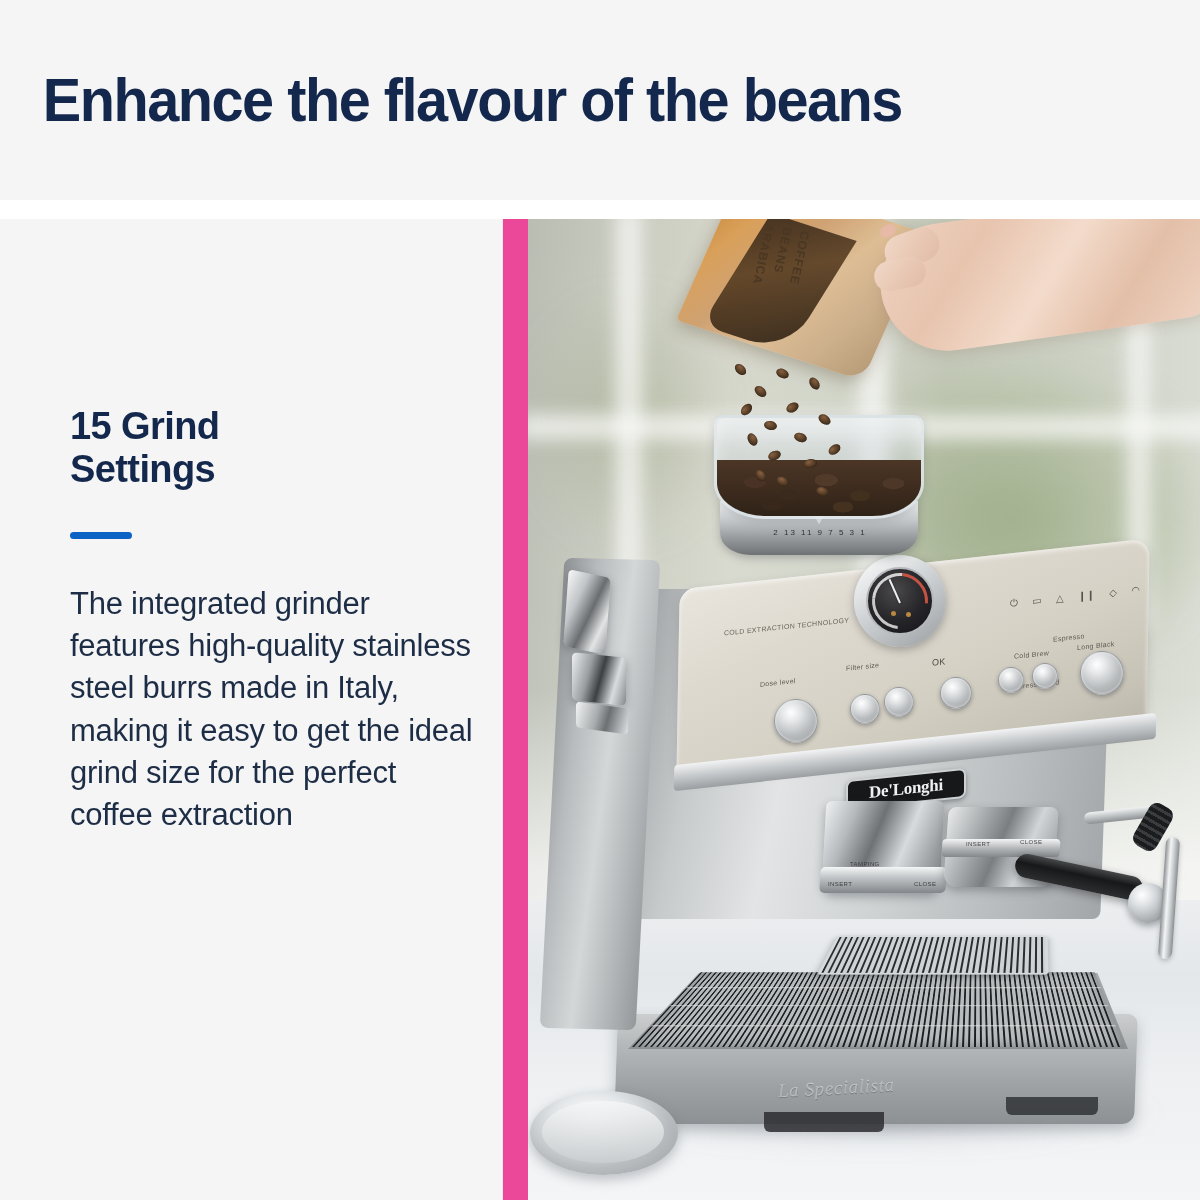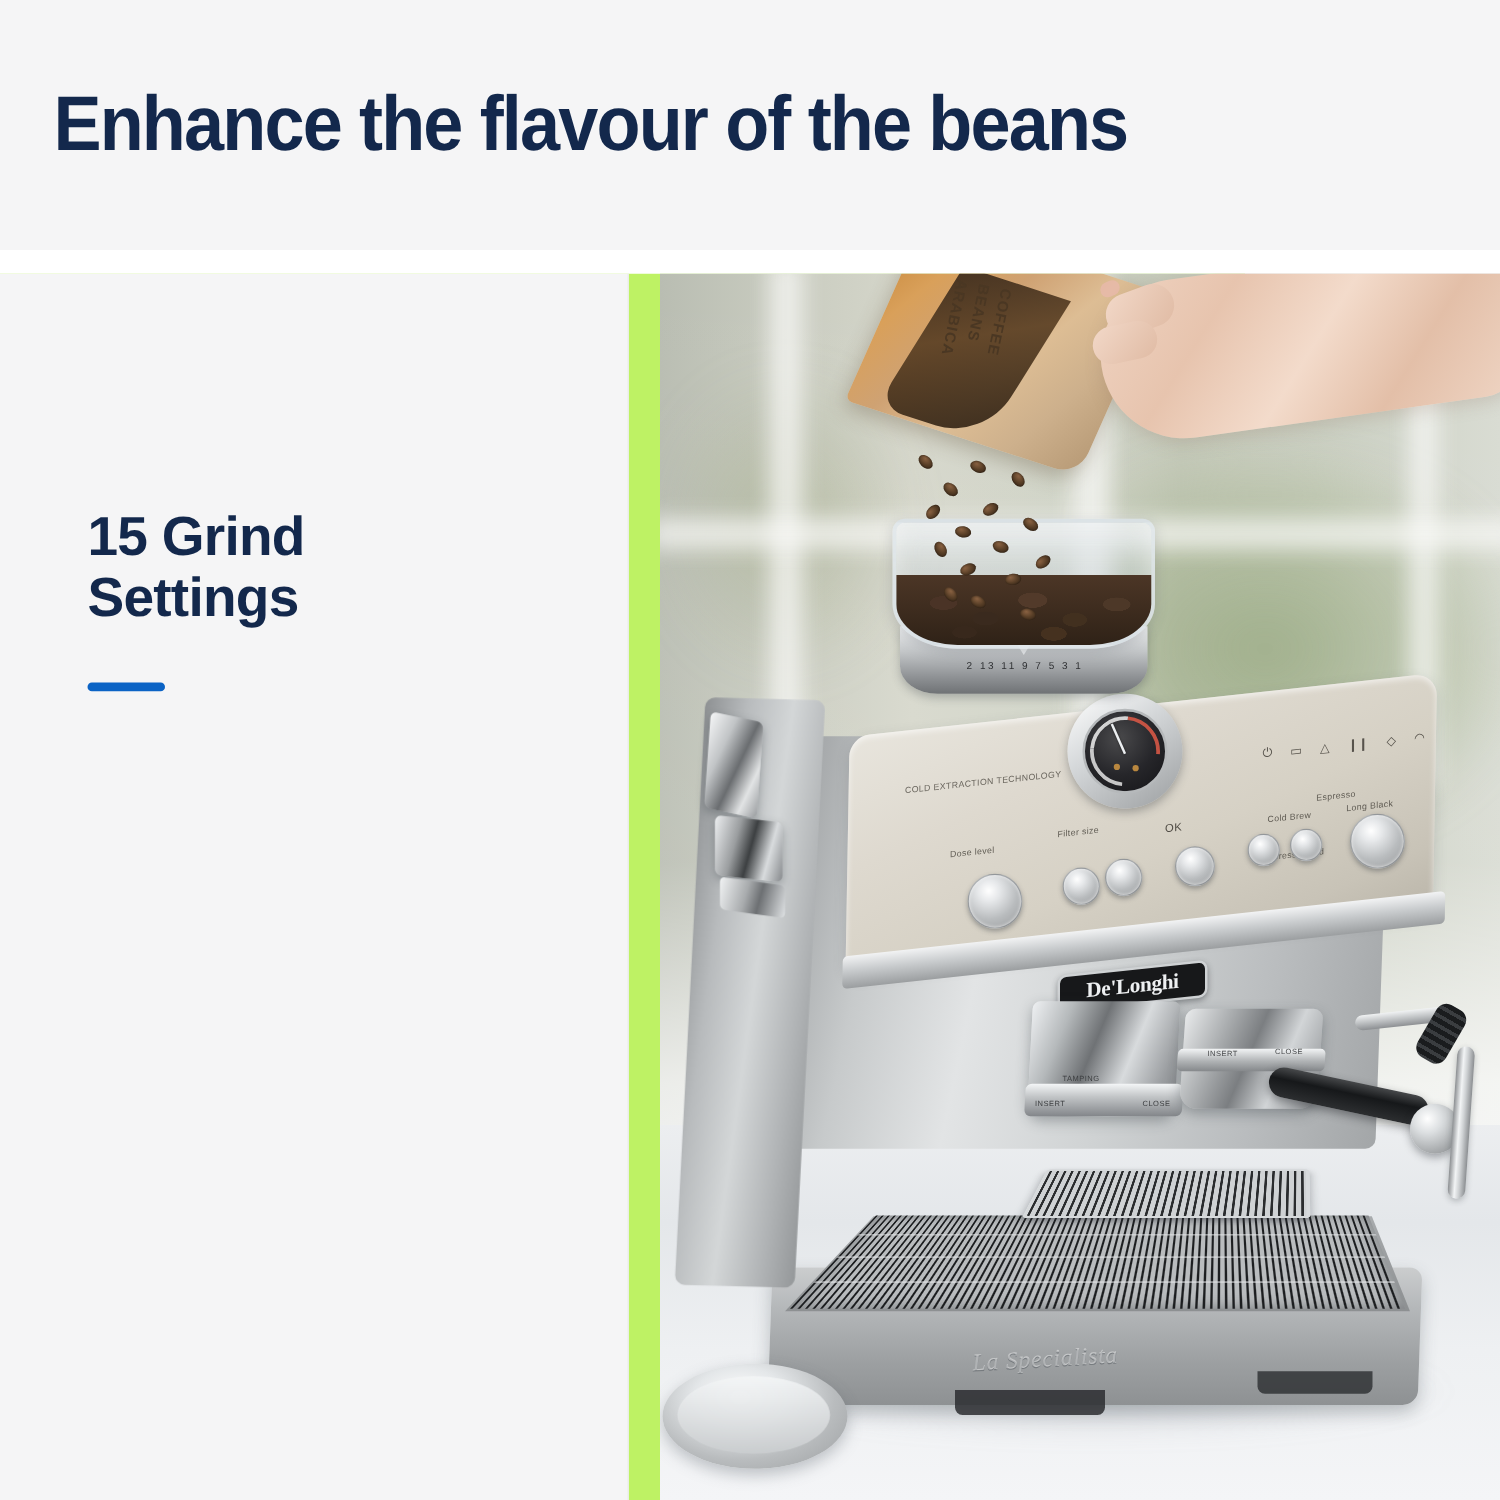--- a/index.html
+++ b/index.html
@@ -8,21 +8,21 @@
   html, body {
     width: 1200px; height: 1200px;
     overflow: hidden;
     background: #ffffff;
     font-family: "Liberation Sans", sans-serif;
   }
 
   .page {
     position: relative;
     width: 996px; height: 1200px;
-    background: #bef264;
+    background: #ec4899;
   }
 
   
   .header {
     position: absolute;
     left: 0; top: 0;
     width: 1200px; height: 200px;
     background: #f5f5f6;
     display: flex;
     align-items: center;
@@ -57,21 +57,21 @@
   }
 
   .copy-block {
     position: absolute;
     left: 70px; top: 186px;
     width: 410px;
   }
 
   .subtitle {
     font-weight: 700;
-    font-size: 44px;
+    font-size: 38px;
     line-height: 1.12;
     letter-spacing: -0.6px;
     color: #13284c;
     white-space: pre-line;
   }
 
   .accent-rule {
     margin-top: 42px;
     width: 62px; height: 7px;
     border-radius: 4px;
@@ -573,20 +573,21 @@
     <h1 class="headline">Enhance the flavour of the beans</h1>
   </div>
   <div class="header-gap"></div>
 
   <div class="left-panel">
 
     <div class="copy-block">
       <div class="subtitle">15 Grind
 Settings</div>
       <div class="accent-rule"></div>
+      <p class="body-copy">The integrated grinder features high-quality stainless steel burrs made in Italy, making it easy to get the ideal grind size for the perfect coffee extraction</p>
     </div>
 
   </div>
 
   <div class="photo">
 
     <div class="bg-window"></div>
     <div class="greenery2"></div>
     <div class="greenery"></div>
     <div class="mullion mv1"></div>

